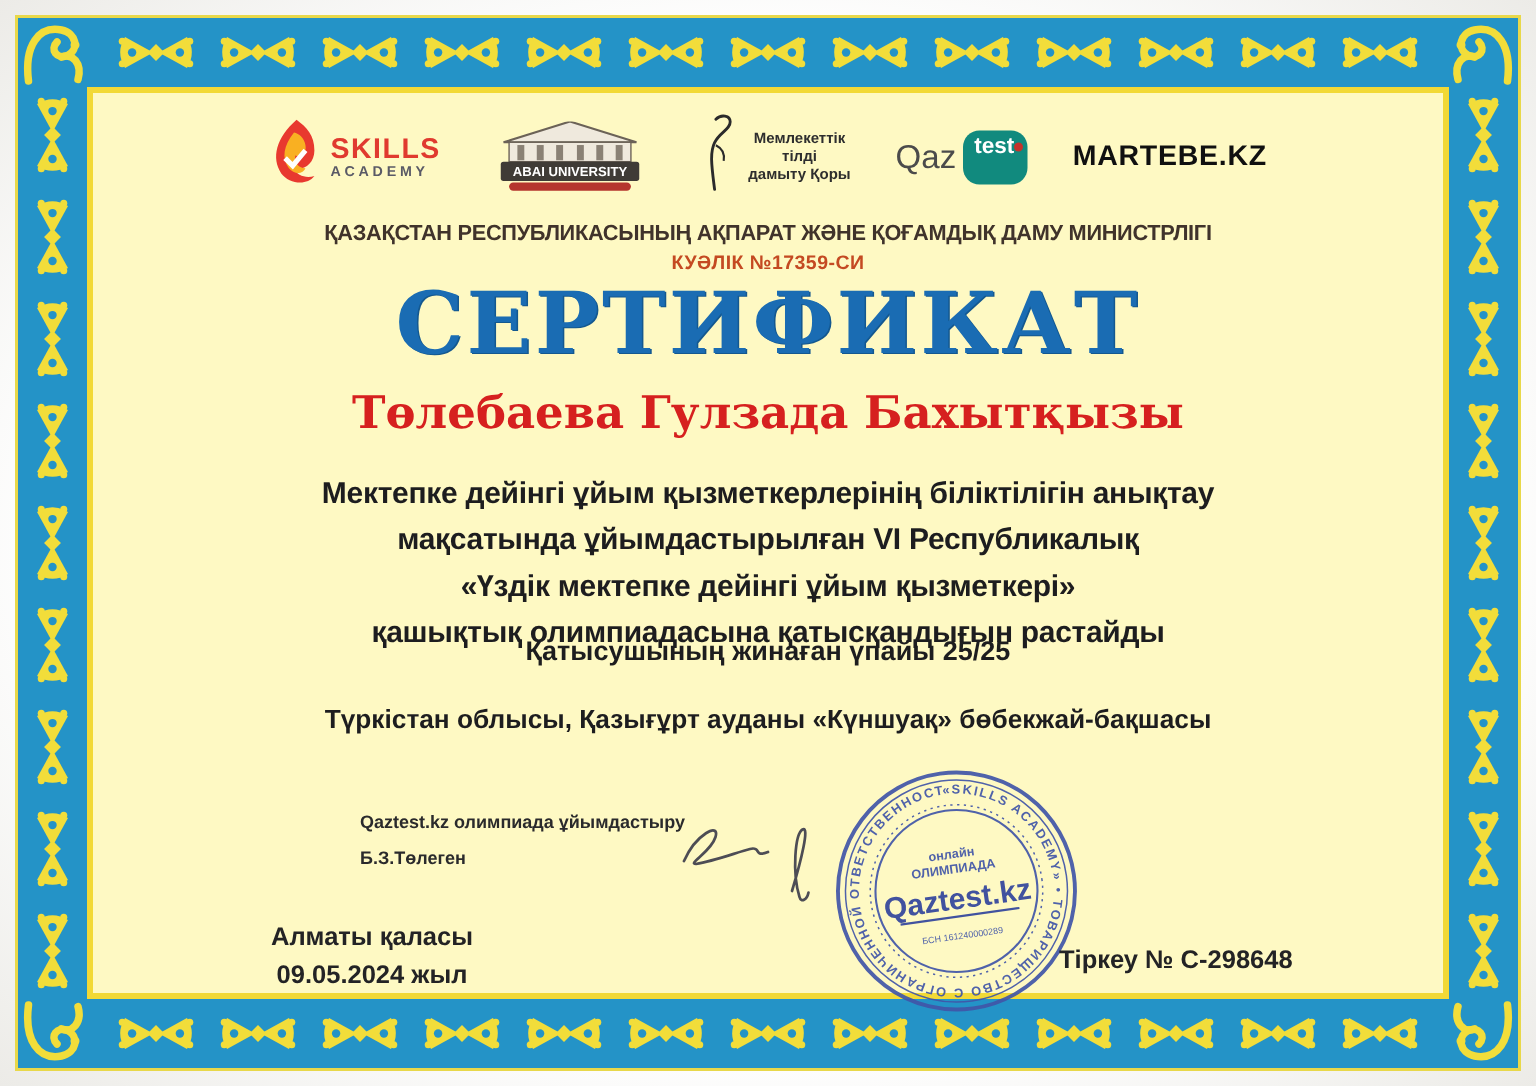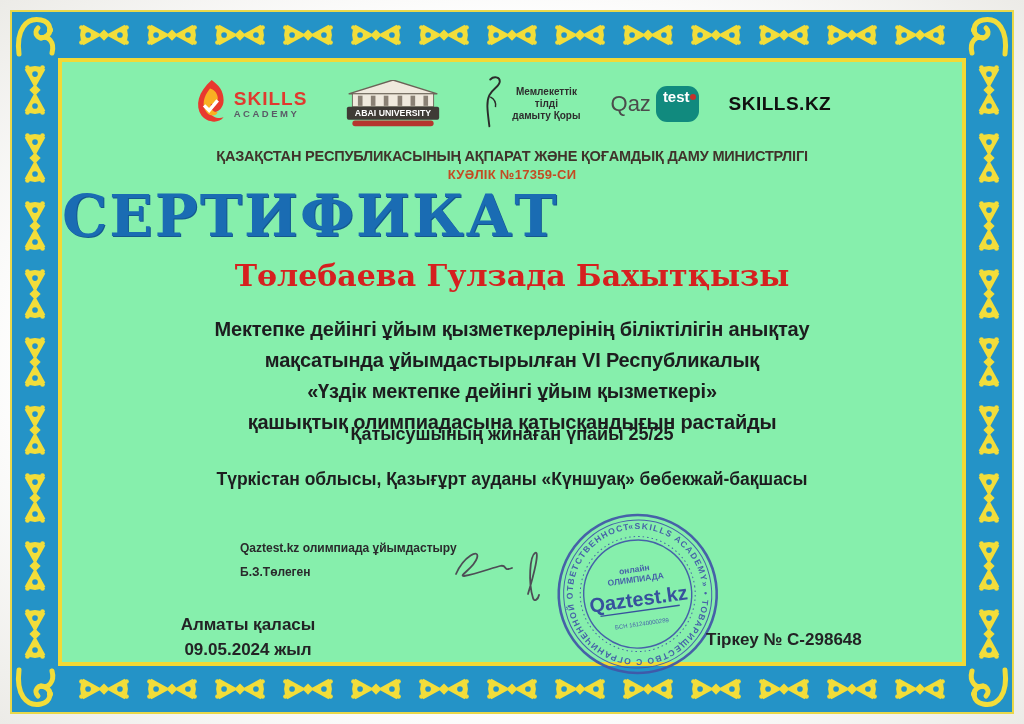--- a/index.html
+++ b/index.html
@@ -12,41 +12,41 @@
          background:#2493c7;border:2px solid #e8d84a;box-sizing:border-box;}
   .corner{position:absolute;width:46px;height:46px;}
   .corner.tl{left:0;top:0;} .corner.tr{right:0;top:0;transform:scaleX(-1);}
   .corner.bl{left:0;bottom:0;transform:scaleY(-1);} .corner.br{right:0;bottom:0;transform:scale(-1,-1);}
   .strip{position:absolute;display:flex;justify-content:center;align-items:center;gap:4px;}
   .strip.h{left:46px;right:46px;height:46px;}
   .strip.top{top:0;} .strip.bottom{bottom:0;}
   .strip.v{top:46px;bottom:46px;width:46px;flex-direction:column;}
   .strip.left{left:0;} .strip.right{right:0;}
   .inner{position:absolute;left:46px;top:46px;right:46px;bottom:46px;
-         background:#86efac;border:4px solid #f2d936;box-sizing:border-box;}
+         background:#fef9c3;border:4px solid #f2d936;box-sizing:border-box;}
 
   
   .content{position:absolute;left:0;top:0;right:0;bottom:0;}
   .logos{position:absolute;left:0;right:0;top:14px;display:flex;justify-content:center;
          align-items:center;gap:30px;}
   .logo{display:flex;align-items:center;gap:7px;}
   .skills-text .l1{font-size:19px;font-weight:800;color:#e03a2f;letter-spacing:1px;line-height:19px;}
   .skills-text .l2{font-size:9.5px;font-weight:700;color:#5a5a66;letter-spacing:2.5px;}
   .til-text{font-size:10px;line-height:12px;color:#2e2e2e;text-align:center;font-weight:600;}
   .qaz-prefix{font-size:22px;color:#4b4b4b;font-weight:500;}
   .qaz-badge{font-size:15px;font-weight:800;color:#fff;background:#118a7e;border-radius:11px;
              padding:2px 9px 17px 7px;position:relative;margin-left:-2px;}
   .qaz-dot{position:absolute;right:3px;top:8px;width:6px;height:6px;border-radius:50%;background:#c5322b;}
   .martebe{font-size:19px;font-weight:900;color:#101010;letter-spacing:0.5px;}
 
   .ministry{position:absolute;left:0;right:0;top:86px;text-align:center;font-size:14.5px;
             font-weight:700;color:#40332b;letter-spacing:-0.2px;}
   .license{position:absolute;left:0;right:0;top:105px;text-align:center;font-size:13px;
            font-weight:700;color:#c44a22;letter-spacing:0.3px;}
-  .cert-title{position:absolute;left:0;right:0;top:120px;
+  .cert-title{position:absolute;left:0;right:0;top:120px;text-align:center;
               font-family:"DejaVu Serif",serif;font-size:57px;font-weight:bold;color:#1a6cb3;
               letter-spacing:2px;text-shadow:1px 1px 0 #14588f;}
   .recipient{position:absolute;left:0;right:0;top:196px;text-align:center;
              font-family:"DejaVu Serif",serif;font-size:30px;font-weight:bold;color:#d6201f;}
   .body-text{position:absolute;left:0;right:0;top:252px;text-align:center;font-size:20px;
              line-height:31px;font-weight:600;color:#1d1d1f;letter-spacing:-0.2px;}
   .score{position:absolute;left:0;right:0;top:362px;text-align:center;font-size:18px;
          font-weight:700;color:#1d1d1f;}
   .location{position:absolute;left:0;right:0;top:407px;text-align:center;font-size:17.5px;
             font-weight:700;color:#1d1d1f;}
@@ -776,21 +776,21 @@
 
           <div class="logo">
             <span class="qaz-prefix">Qaz</span>
             <span class="qaz-badge">
               <span>test</span>
               <span class="qaz-dot"></span>
             </span>
           </div>
 
           <div class="logo martebe">
-            <span>SKILLS.KZ</span>
+            <span>MARTEBE.KZ</span>
           </div>
         </div>
 
         <div class="ministry">ҚАЗАҚСТАН РЕСПУБЛИКАСЫНЫҢ АҚПАРАТ ЖӘНЕ ҚОҒАМДЫҚ ДАМУ МИНИСТРЛІГІ</div>
         <div class="license">КУӘЛІК №17359-СИ</div>
 
         <div class="cert-title">СЕРТИФИКАТ</div>
         <div class="recipient">Төлебаева Гулзада Бахытқызы</div>
 
         <div class="body-text">

